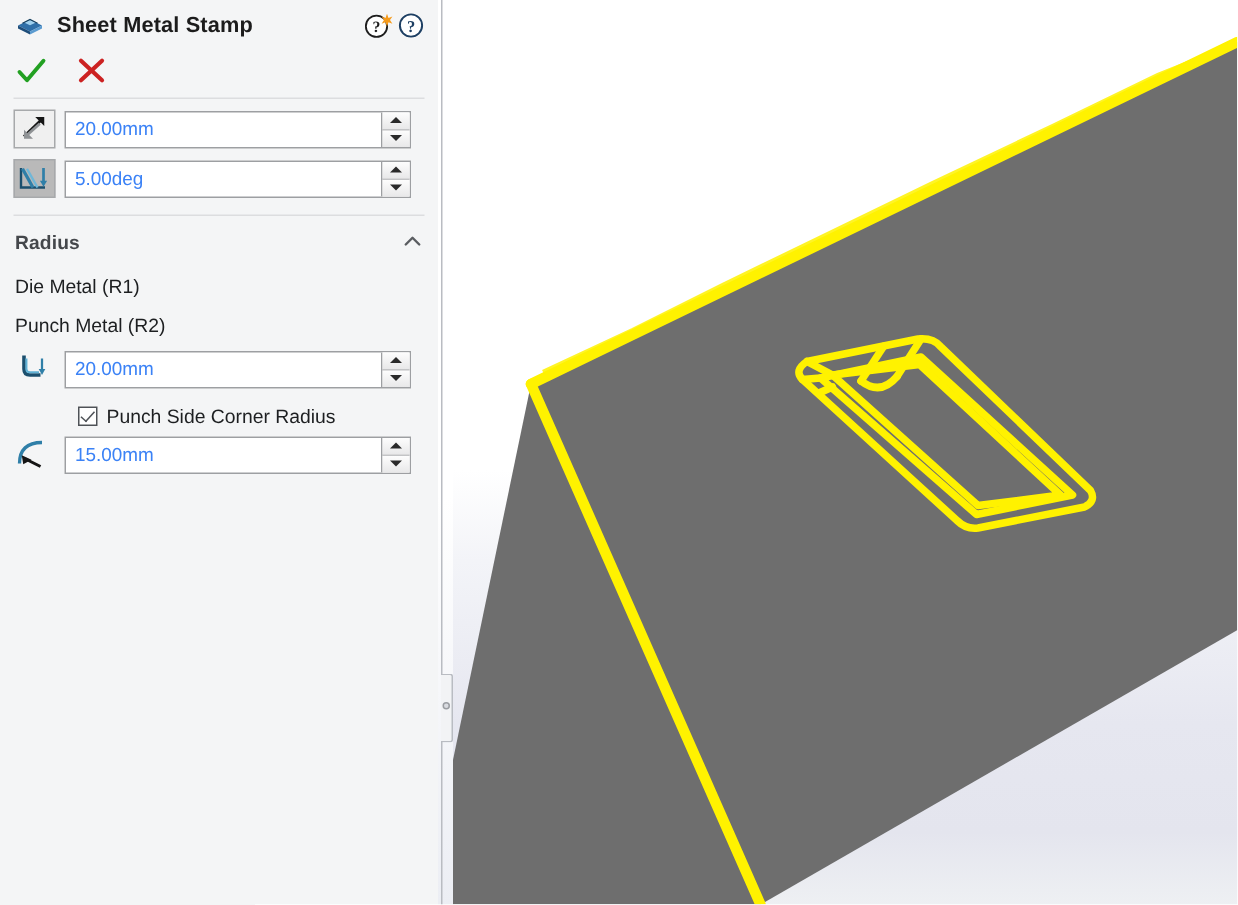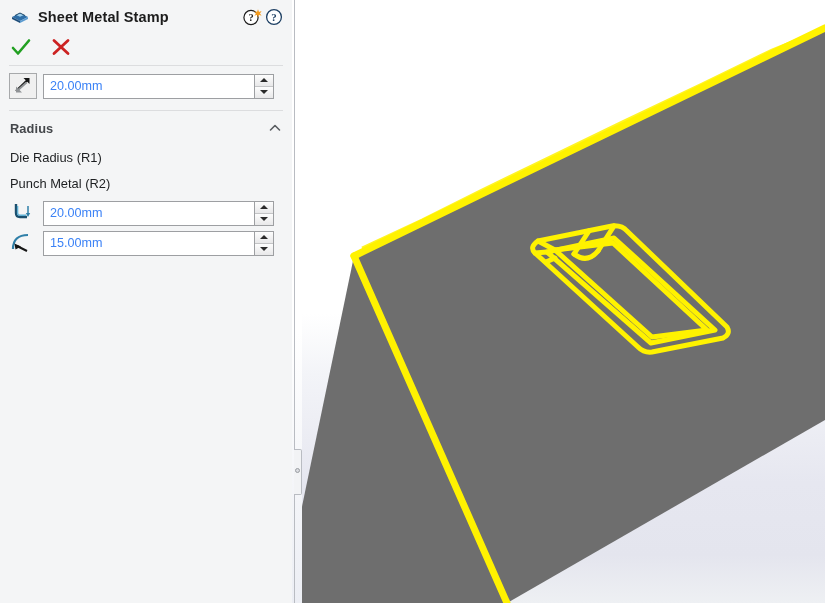--- a/index.html
+++ b/index.html
@@ -233,33 +233,55 @@
             <span class="spin-b">
                 <i class="tri-up"></i>
               </span>
             <span class="spin-b">
                 <i class="tri-dn"></i>
               </span>
           </span>
         </span>
       </div>
 
+      <div class="field-row">
+        <span class="fi-icon boxed shaded">
+          <svg width="26" height="24" viewBox="0 0 26 24">
+            <path d="M4,5 L4,18 L20,18" fill="none" stroke="#1b4f6e" stroke-width="1.6"></path>
+            <path d="M5,5.5 L12,18" fill="none" stroke="#2f7fa8" stroke-width="2.2"></path>
+            <path d="M8,5.5 L15,18" fill="none" stroke="#6fb7d8" stroke-width="1.6"></path>
+            <line x1="19" y1="5" x2="19" y2="15" stroke="#2f7fa8" stroke-width="1.8"></line>
+            <polygon points="16.6,13.5 21.4,13.5 19,17.5" fill="#2f7fa8"></polygon>
+          </svg>
+        </span>
+        <span class="spin-wrap">
+          <input class="spin-input" type="text" value="5.00deg" style="">
+          <span class="spin-btns">
+            <span class="spin-b">
+                <i class="tri-up"></i>
+              </span>
+            <span class="spin-b">
+                <i class="tri-dn"></i>
+              </span>
+          </span>
+        </span>
+      </div>
 
       <div class="panel-sep" style="margin-top:11px"></div>
 
       <div class="section-head">
         <span class="section-title">Radius</span>
         <span class="chev">
           <svg width="14" height="14" viewBox="0 0 14 14">
             <polyline points="2.5,9 7,4.5 11.5,9" fill="none" stroke="#5a5d61" stroke-width="1.6" stroke-linecap="round" stroke-linejoin="round"></polyline>
           </svg>
         </span>
       </div>
 
-      <div class="label-row">Die Radius (R1)</div>
+      <div class="label-row">Die Metal (R1)</div>
 
 
       <div class="label-row">Punch Metal (R2)</div>
 
       <div class="field-row">
         <span class="fi-icon plain">
           <svg width="26" height="24" viewBox="0 0 26 24">
             <path d="M7,4 L7,13 Q7,17 11,17 L18,17" fill="none" stroke="#1b4f6e" stroke-width="2.4"></path>
             <path d="M8.6,6 L8.6,13 Q8.6,15.2 11,15.2 L17,15.2" fill="none" stroke="#5fb0d4" stroke-width="1.4"></path>
             <line x1="19" y1="6" x2="19" y2="14" stroke="#2f7fa8" stroke-width="1.5"></line>
@@ -272,20 +294,24 @@
             <span class="spin-b">
                 <i class="tri-up"></i>
               </span>
             <span class="spin-b">
                 <i class="tri-dn"></i>
               </span>
           </span>
         </span>
       </div>
 
+      <div class="check-row">
+        <span class="checkbox"></span>
+        <span class="check-label">Punch Side Corner Radius</span>
+      </div>
 
       <div class="field-row" style="margin-top:4px">
         <span class="fi-icon plain">
           <svg width="26" height="24" viewBox="0 0 26 24">
             <path d="M4,19 Q4,5 19,5" fill="none" stroke="#2f7fa8" stroke-width="2.2"></path>
             <line x1="8" y1="16" x2="18" y2="21" stroke="#151515" stroke-width="2"></line>
             <polygon points="5.5,13.5 12,16.5 6.5,19.5" fill="#151515"></polygon>
           </svg>
         </span>
         <span class="spin-wrap">

